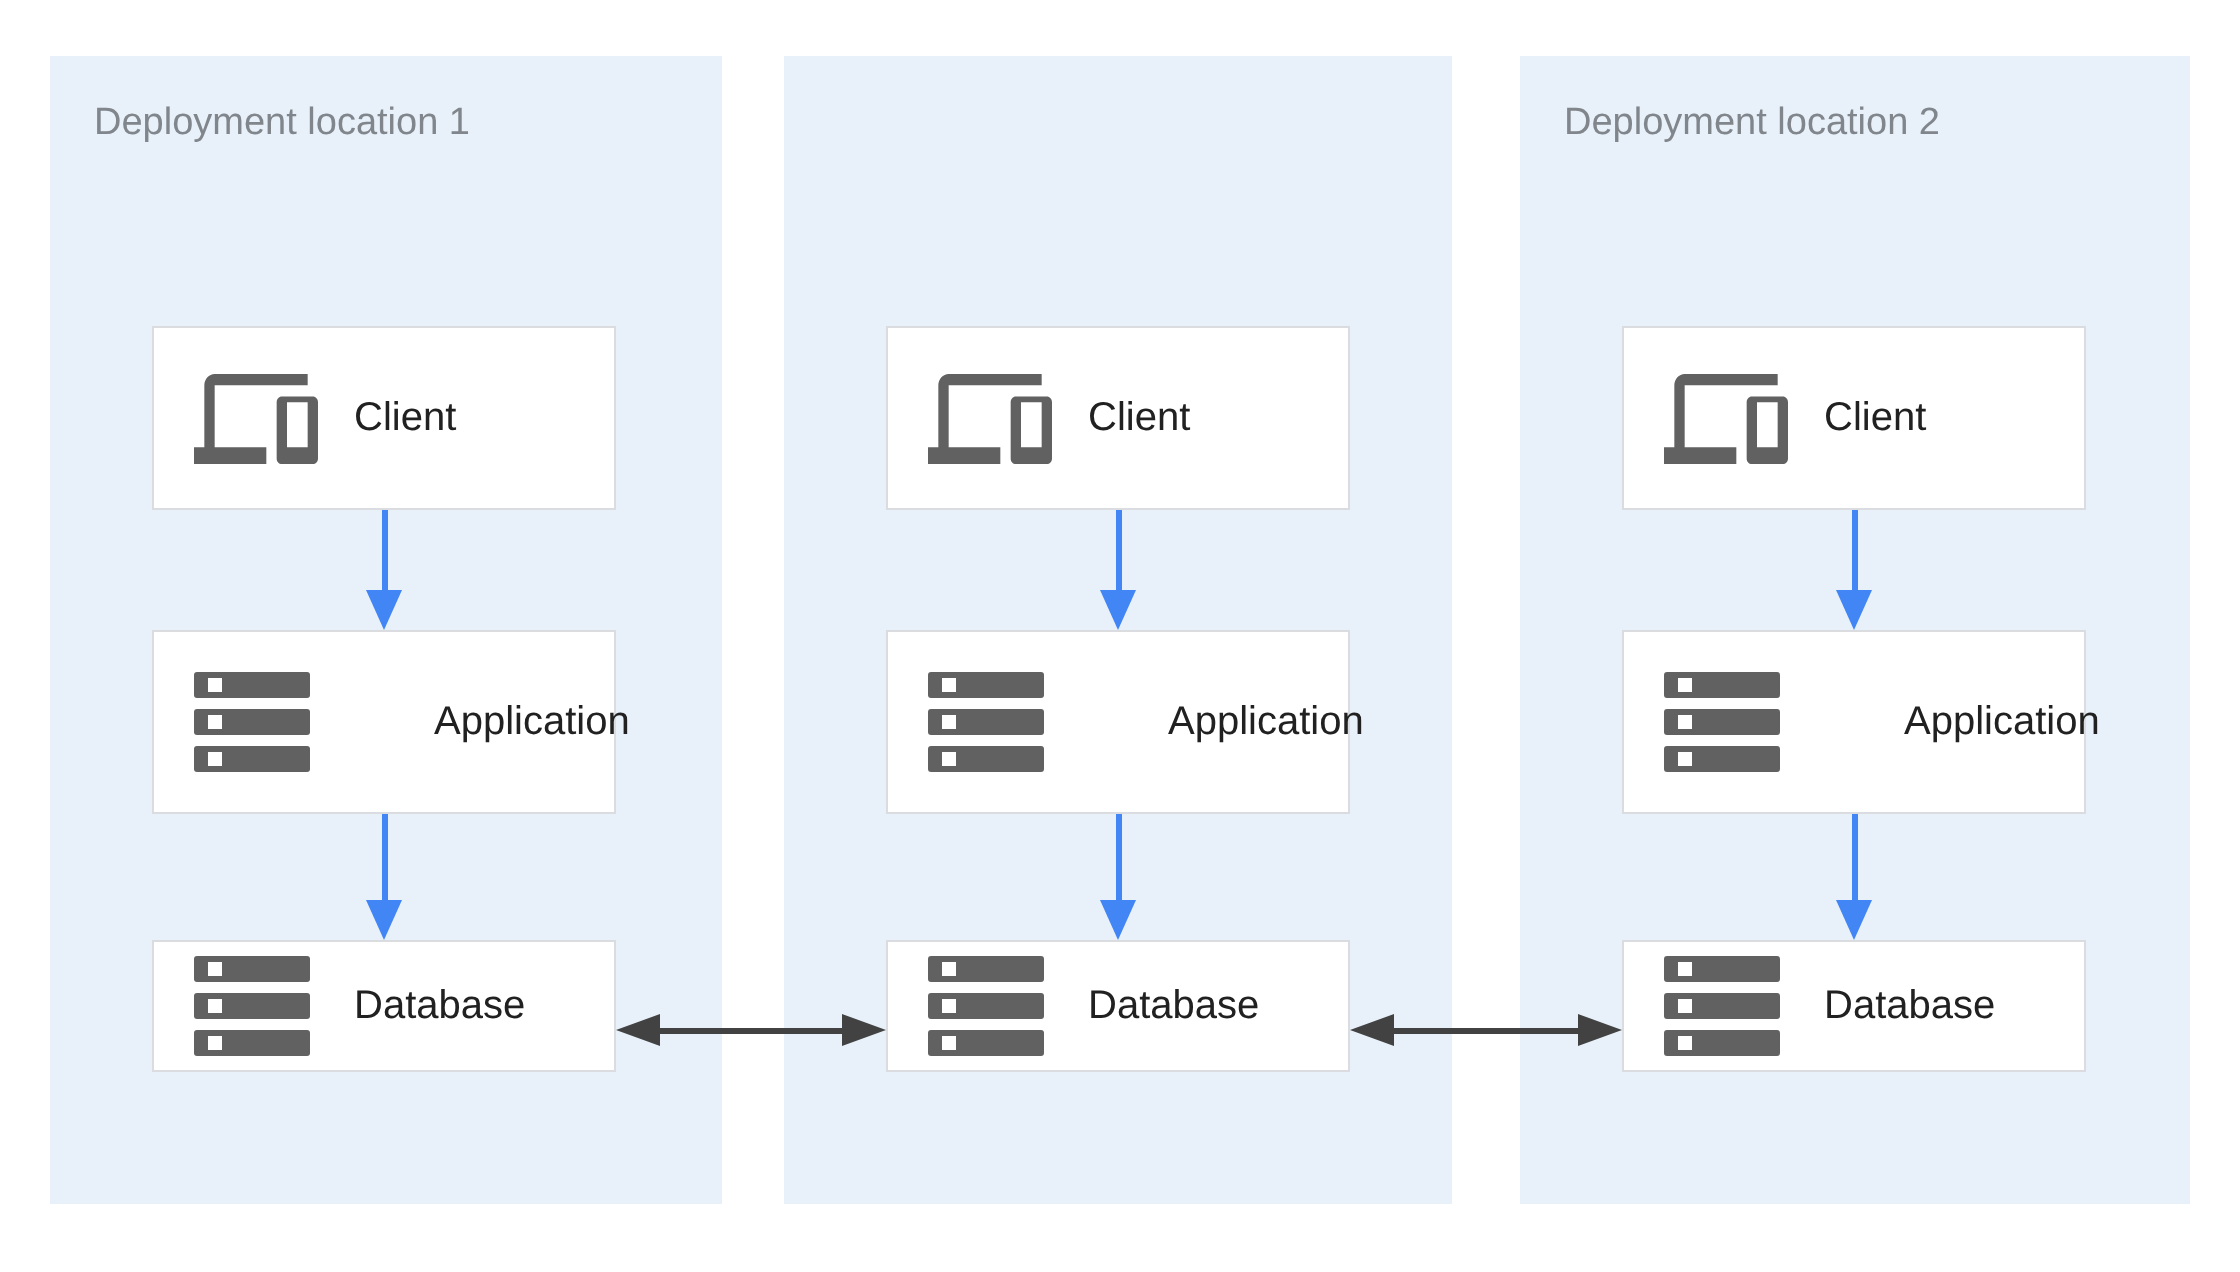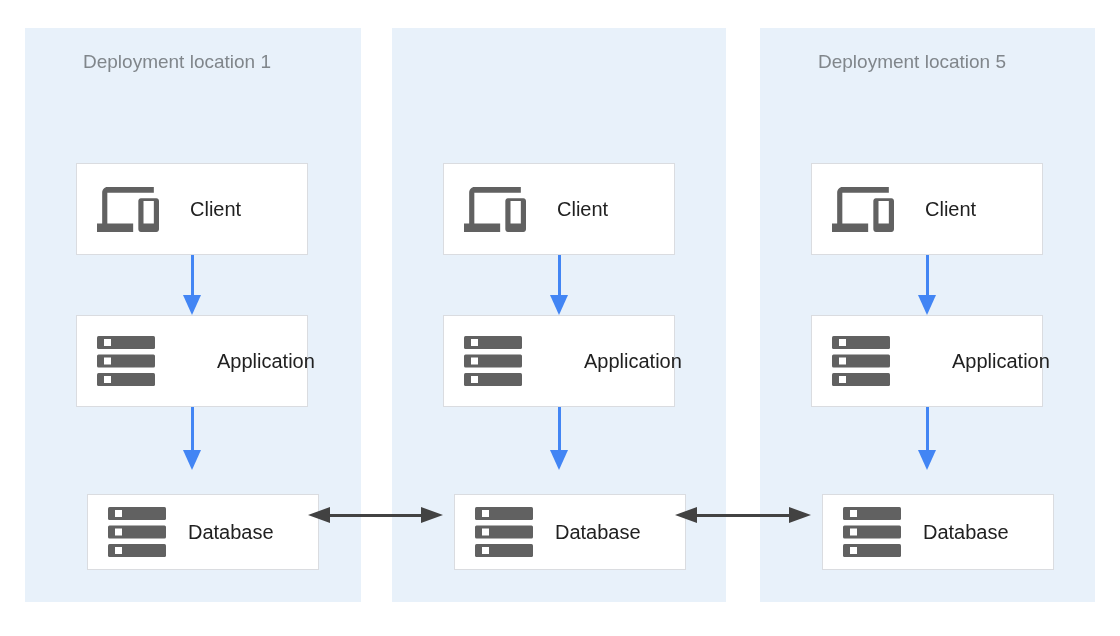--- a/index.html
+++ b/index.html
@@ -25,37 +25,36 @@
   .panel-3 { left: 760px; width: 335px; }
 
   .panel-title {
     position: absolute;
     top: 22px;
     left: 22px;
     font-size: 19px;
     line-height: 24px;
     color: var(--title-text, #80868B);
     white-space: nowrap;
-    margin-left: 36px;
   }
 
   
   .node {
     position: absolute;
     left: 51px;
     width: 232px;
     background: var(--node-bg, #ffffff);
     border: 1px solid var(--node-border, #DADCE0);
     display: flex;
     align-items: center;
     padding-left: 20px;
   }
-  .node-client { top: 135px; height: 92px; gap: 13px; }
+  .node-client { top: 135px; height: 92px; }
   .node-app    { top: 287px; height: 92px; gap: 40px; }
-  .node-db     { top: 466px; height: 76px; margin-left: 11px; }
+  .node-db     { top: 442px; height: 66px; }
 
   .icon-wrap {
     width: 62px;
     display: flex;
     align-items: center;
     justify-content: flex-start;
     flex: 0 0 62px;
   }
   .node-label {
     margin-left: 18px;
@@ -234,21 +233,21 @@
               <rect x="7" y="21.5" width="7" height="7"></rect>
               <rect x="7" y="40" width="7" height="7"></rect>
             </g>
           </svg>
       </span>
       <span class="node-label">Database</span>
     </div>
   </section>
 
   <section class="panel panel-3">
-    <div class="panel-title">Deployment location 5</div>
+    <div class="panel-title">Deployment location 2</div>
 
     <div class="node node-client">
       <span class="icon-wrap">
         <svg width="62" height="45" viewBox="0 4 24 16" preserveAspectRatio="none">
             <path fill="#616161" d="M4 6h18V4H4c-1.1 0-2 .9-2 2v11H0v3h14v-3H4V6zm19 2h-6c-.55 0-1 .45-1 1v10c0 .55.45 1 1 1h6c.55 0 1-.45 1-1V9c0-.55-.45-1-1-1zm-1 9h-4v-8h4v8z"></path>
           </svg>
       </span>
       <span class="node-label">Client</span>
     </div>
 

